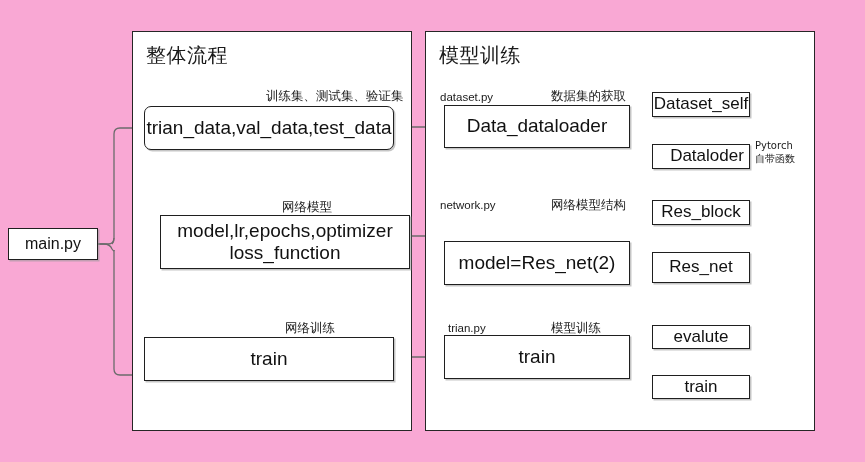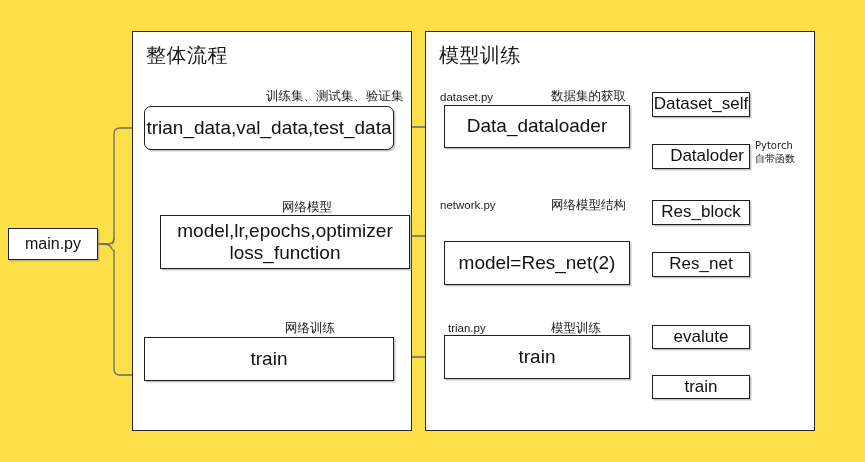--- a/index.html
+++ b/index.html
@@ -4,21 +4,21 @@
 <style>
   html, body {
     margin: 0;
     padding: 0;
     background: #ffffff;
   }
   #canvas {
     position: relative;
     width: 865px;
     height: 462px;
-    background: #fde047;
+    background: #f9a8d4;
     font-family: "Liberation Sans", "DejaVu Sans", sans-serif;
     overflow: hidden;
   }
   
   .abs { position: absolute; box-sizing: border-box; }
 
   
   .group {
     border: 1.6px solid #262626;
     background: #ffffff;
@@ -142,21 +142,21 @@
 
   <div class="label cn" style="left:282px; top:199px;">网络模型</div>
   <div class="abs box big box-two-line" style="left:144px; top:215px; width:250px; height:54px;margin-left:16px;">model,lr,epochs,optimizer
 loss_function</div>
 
   <div class="label py" style="left:440px; top:199px;">network.py</div>
   <div class="label cn" style="left:551px; top:197px;">网络模型结构</div>
   <div class="abs box big" style="left:444px; top:213px; width:186px; height:44px;margin-top:28px;">model=Res_net(2)</div>
 
   <div class="abs box small" style="left:652px; top:200px; width:98px; height:25px;">Res_block</div>
-  <div class="abs box small" style="left:652px; top:252px; width:98px; height:25px;">Res_net</div>
+  <div class="abs box small" style="left:652px; top:252px; width:98px; height:31px;">Res_net</div>
 
   <div class="label cn" style="left:285px; top:320px;">网络训练</div>
   <div class="abs box big" style="left:144px; top:337px; width:250px; height:44px;">train</div>
 
   <div class="label py" style="left:448px; top:322px;">trian.py</div>
   <div class="label cn" style="left:551px; top:320px;">模型训练</div>
   <div class="abs box big" style="left:444px; top:335px; width:186px; height:44px;">train</div>
 
   <div class="abs box small" style="left:652px; top:325px; width:98px; height:24px;">evalute</div>
   <div class="abs box small" style="left:652px; top:375px; width:98px; height:24px;">train</div>

